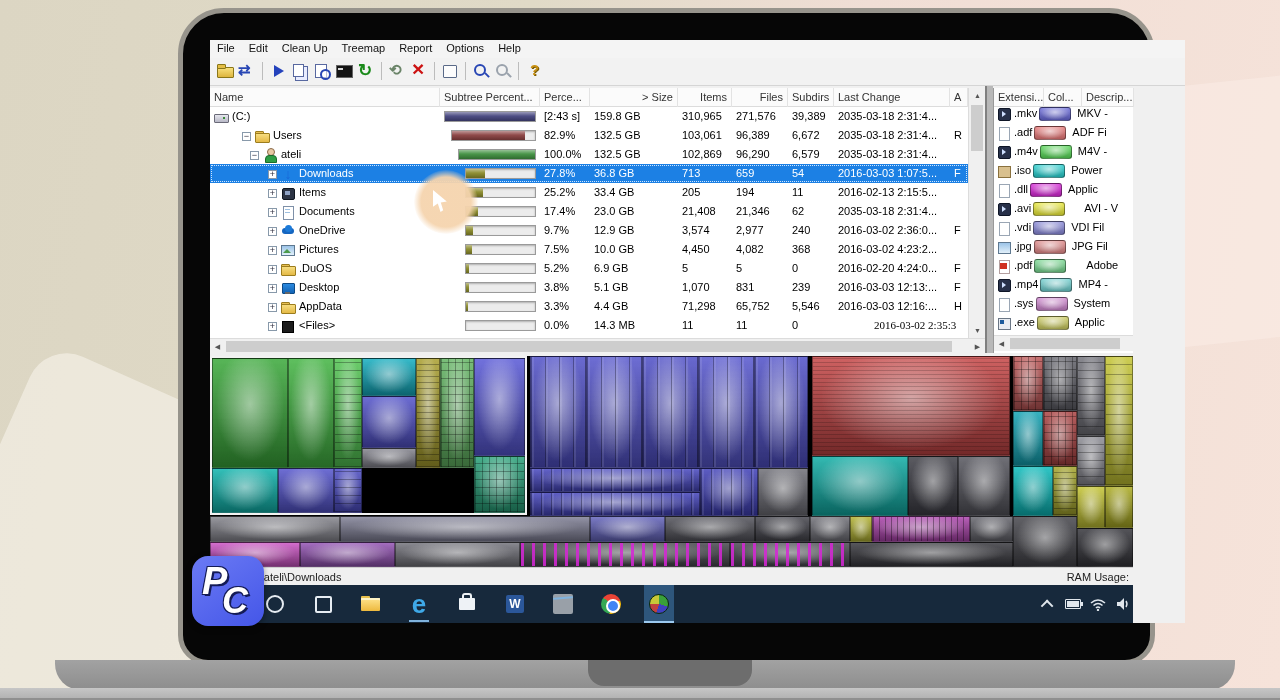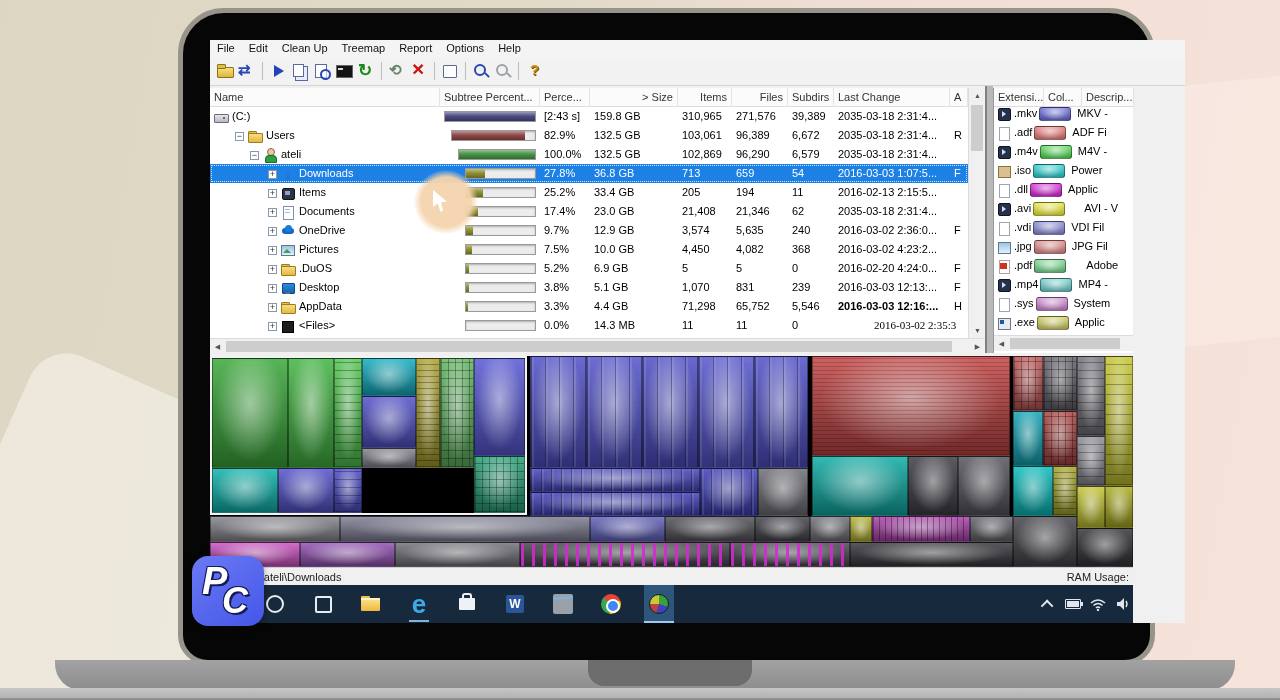--- a/index.html
+++ b/index.html
@@ -205,21 +205,21 @@
             </div>
             <div class="fc r" style="left: 330px; width: 50px;">[2:43 s]</div>
             <div class="fc r" style="left: 380px; width: 88px;">159.8 GB</div>
             <div class="fc r" style="left: 468px; width: 54px;">310,965</div>
             <div class="fc r" style="left: 522px; width: 56px;">271,576</div>
             <div class="fc r" style="left: 578px; width: 46px;">39,389</div>
             <div class="fc" style="left: 624px; width: 116px;">2035-03-18 2:31:4...</div>
             <div class="fc" style="left: 740px; width: 18px;"></div>
           </div>
           <div class="frow">
-            <div class="fc" style="left: 12px; width: 230px; padding-left: 13px;"><span class="exp">−</span><span class="ric ic-folder"></span><span>Users</span></div>
+            <div class="fc" style="left: 0px; width: 230px; padding-left: 32px;"><span class="exp">−</span><span class="ric ic-folder"></span><span>Users</span></div>
             <div class="fc" style="left: 230px; width: 100px; padding-top: 3px;">
               <div class="bar-track" style="margin-left: 7px;">
                 <div class="bar-fill" style="width: 88%; background-color: rgb(138, 64, 64);"></div>
               </div>
             </div>
             <div class="fc r" style="left: 330px; width: 50px;">82.9%</div>
             <div class="fc r" style="left: 380px; width: 88px;">132.5 GB</div>
             <div class="fc r" style="left: 468px; width: 54px;">103,061</div>
             <div class="fc r" style="left: 522px; width: 56px;">96,389</div>
             <div class="fc r" style="left: 578px; width: 46px;">6,672</div>
@@ -289,21 +289,21 @@
           <div class="frow">
             <div class="fc" style="left: 0px; width: 230px; padding-left: 58px;"><span class="exp">+</span><span class="ric ic-onedrive"></span><span>OneDrive</span></div>
             <div class="fc" style="left: 230px; width: 100px; padding-top: 3px;">
               <div class="bar-track" style="margin-left: 21px;">
                 <div class="bar-fill" style="width: 10%; background-color: rgb(138, 138, 42);"></div>
               </div>
             </div>
             <div class="fc r" style="left: 330px; width: 50px;">9.7%</div>
             <div class="fc r" style="left: 380px; width: 88px;">12.9 GB</div>
             <div class="fc r" style="left: 468px; width: 54px;">3,574</div>
-            <div class="fc r" style="left: 522px; width: 56px;">5,635</div>
+            <div class="fc r" style="left: 522px; width: 56px;">2,977</div>
             <div class="fc r" style="left: 578px; width: 46px;">240</div>
             <div class="fc" style="left: 624px; width: 116px;">2016-03-02 2:36:0...</div>
             <div class="fc" style="left: 740px; width: 18px;">F</div>
           </div>
           <div class="frow">
             <div class="fc" style="left: 0px; width: 230px; padding-left: 58px;"><span class="exp">+</span><span class="ric ic-pic"></span><span>Pictures</span></div>
             <div class="fc" style="left: 230px; width: 100px; padding-top: 3px;">
               <div class="bar-track" style="margin-left: 21px;">
                 <div class="bar-fill" style="width: 8%; background-color: rgb(138, 138, 42);"></div>
               </div>
@@ -351,21 +351,21 @@
             <div class="fc" style="left: 230px; width: 100px; padding-top: 3px;">
               <div class="bar-track" style="margin-left: 21px;">
                 <div class="bar-fill" style="width: 3%; background-color: rgb(138, 138, 42);"></div>
               </div>
             </div>
             <div class="fc r" style="left: 330px; width: 50px;">3.3%</div>
             <div class="fc r" style="left: 380px; width: 88px;">4.4 GB</div>
             <div class="fc r" style="left: 468px; width: 54px;">71,298</div>
             <div class="fc r" style="left: 522px; width: 56px;">65,752</div>
             <div class="fc r" style="left: 578px; width: 46px;">5,546</div>
-            <div class="fc" style="left: 624px; width: 116px; font-weight: bold;">2016-03-03 12:16:...</div>
+            <div class="fc" style="left: 624px; width: 116px;">2016-03-03 12:16:...</div>
             <div class="fc" style="left: 740px; width: 18px;">H</div>
           </div>
           <div class="frow">
             <div class="fc" style="left: 0px; width: 230px; padding-left: 58px;"><span class="exp">+</span><span class="ric ic-files"></span><span>&lt;Files&gt;</span></div>
             <div class="fc" style="left: 230px; width: 100px; padding-top: 3px;">
               <div class="bar-track" style="margin-left: 21px;">
                 <div class="bar-fill" style="width: 0%; background-color: rgb(138, 138, 42);"></div>
               </div>
             </div>
             <div class="fc r" style="left: 330px; width: 50px;">0.0%</div>

